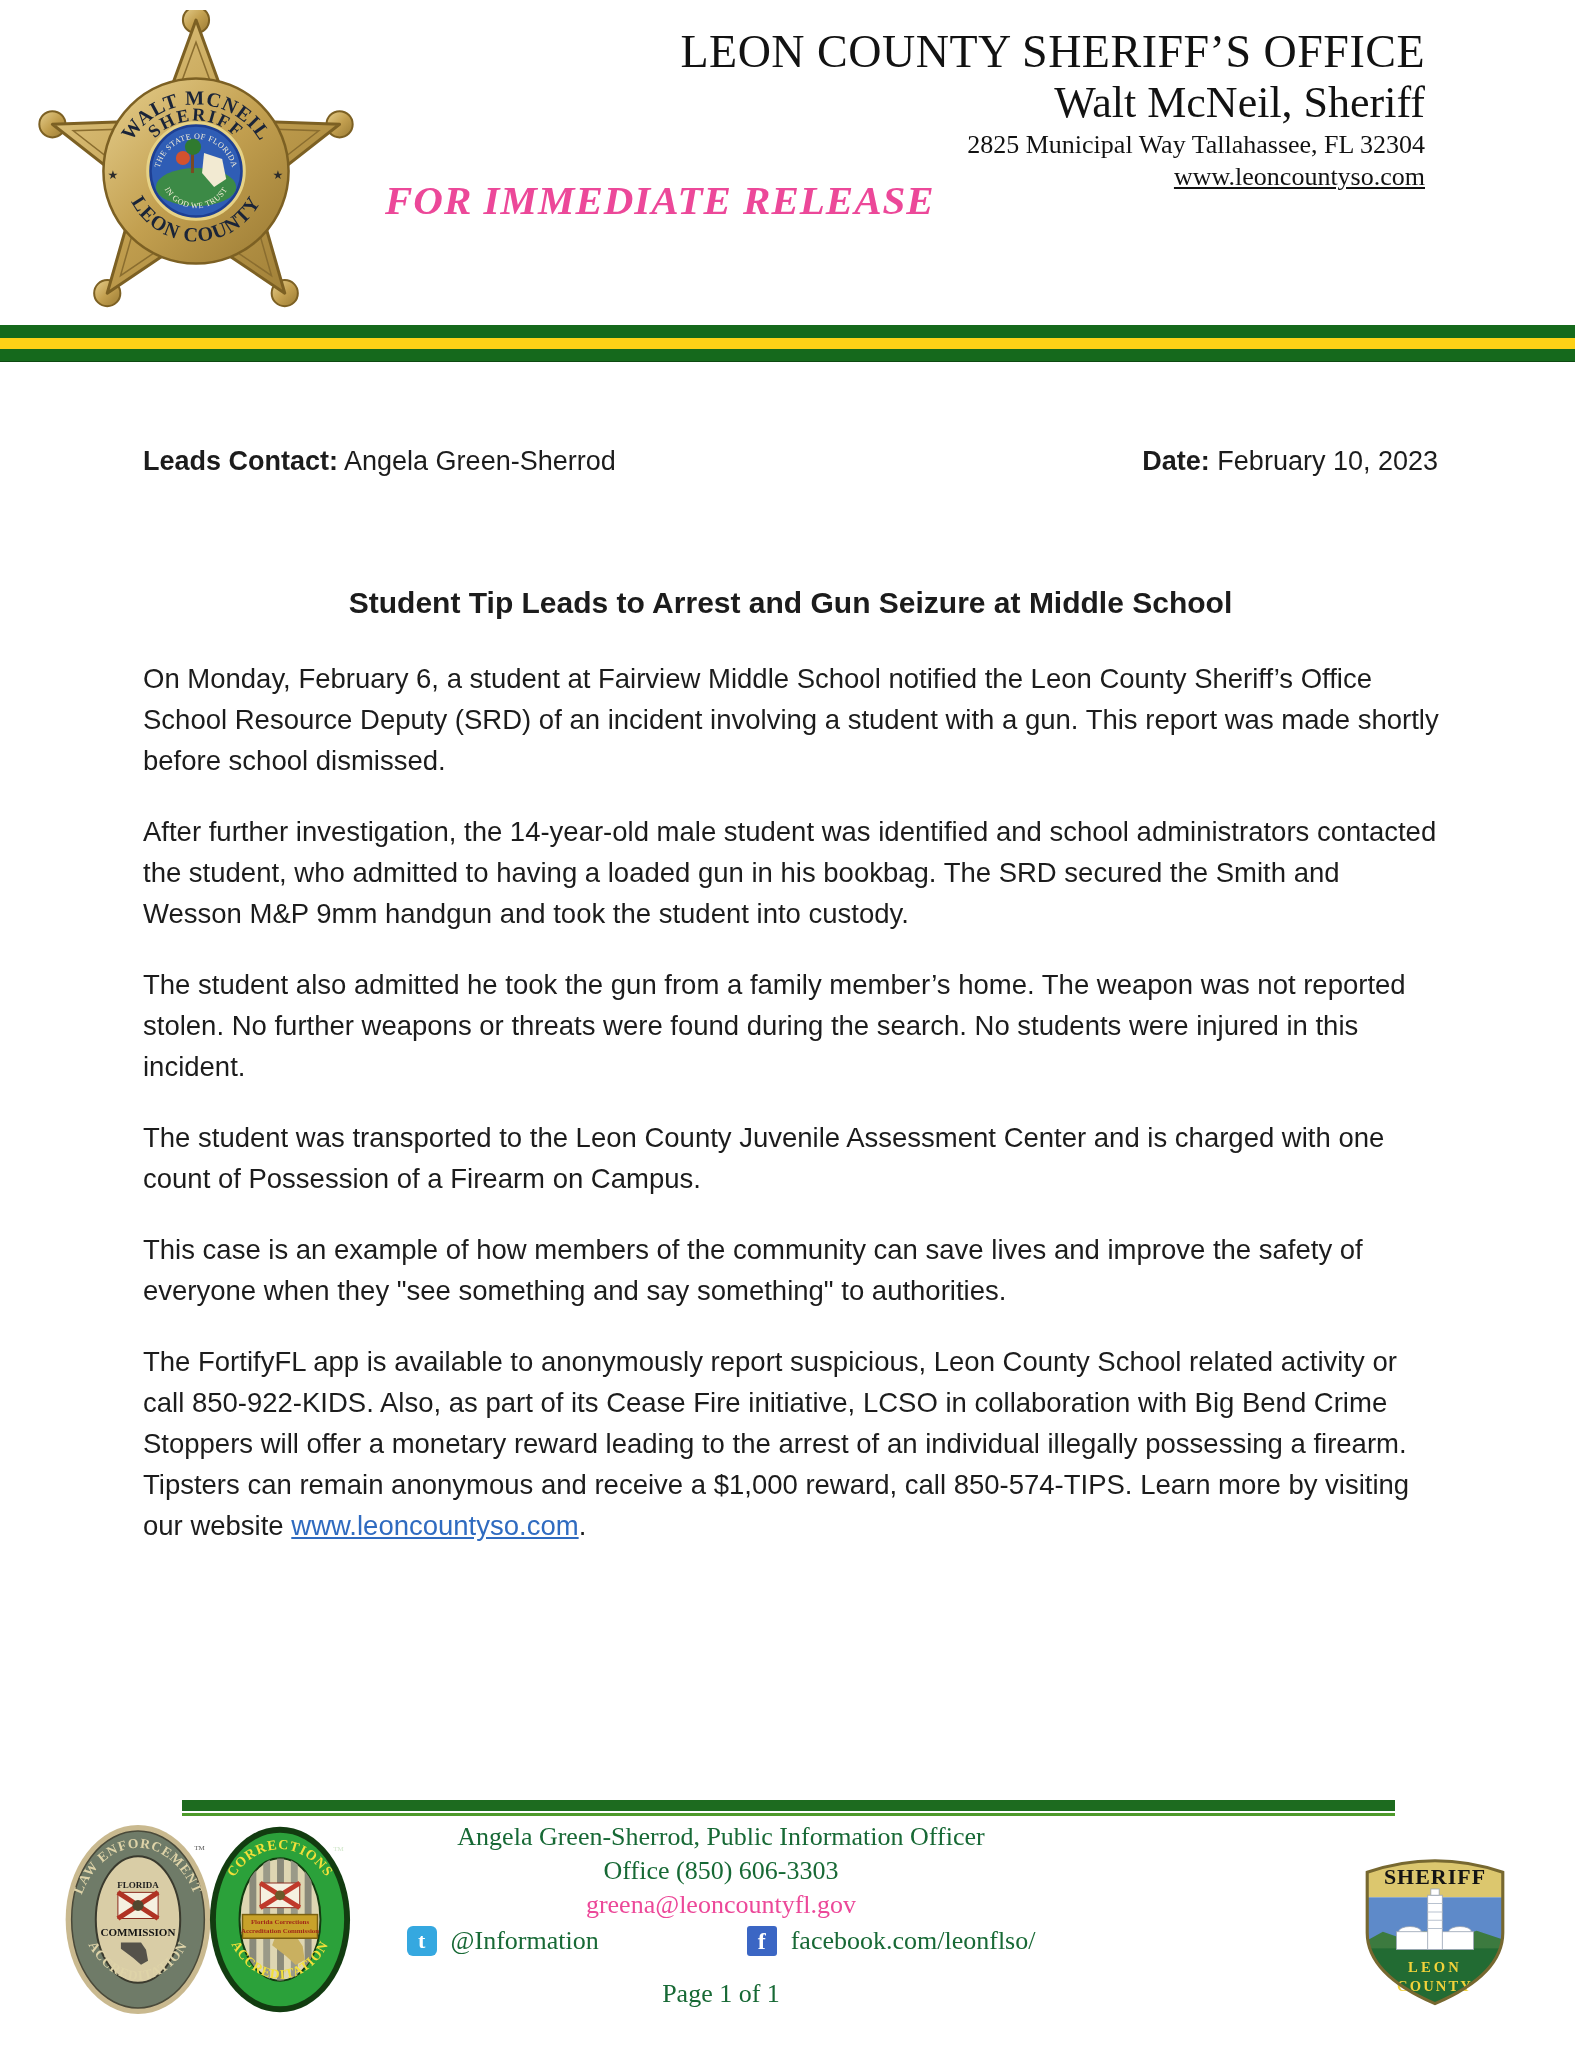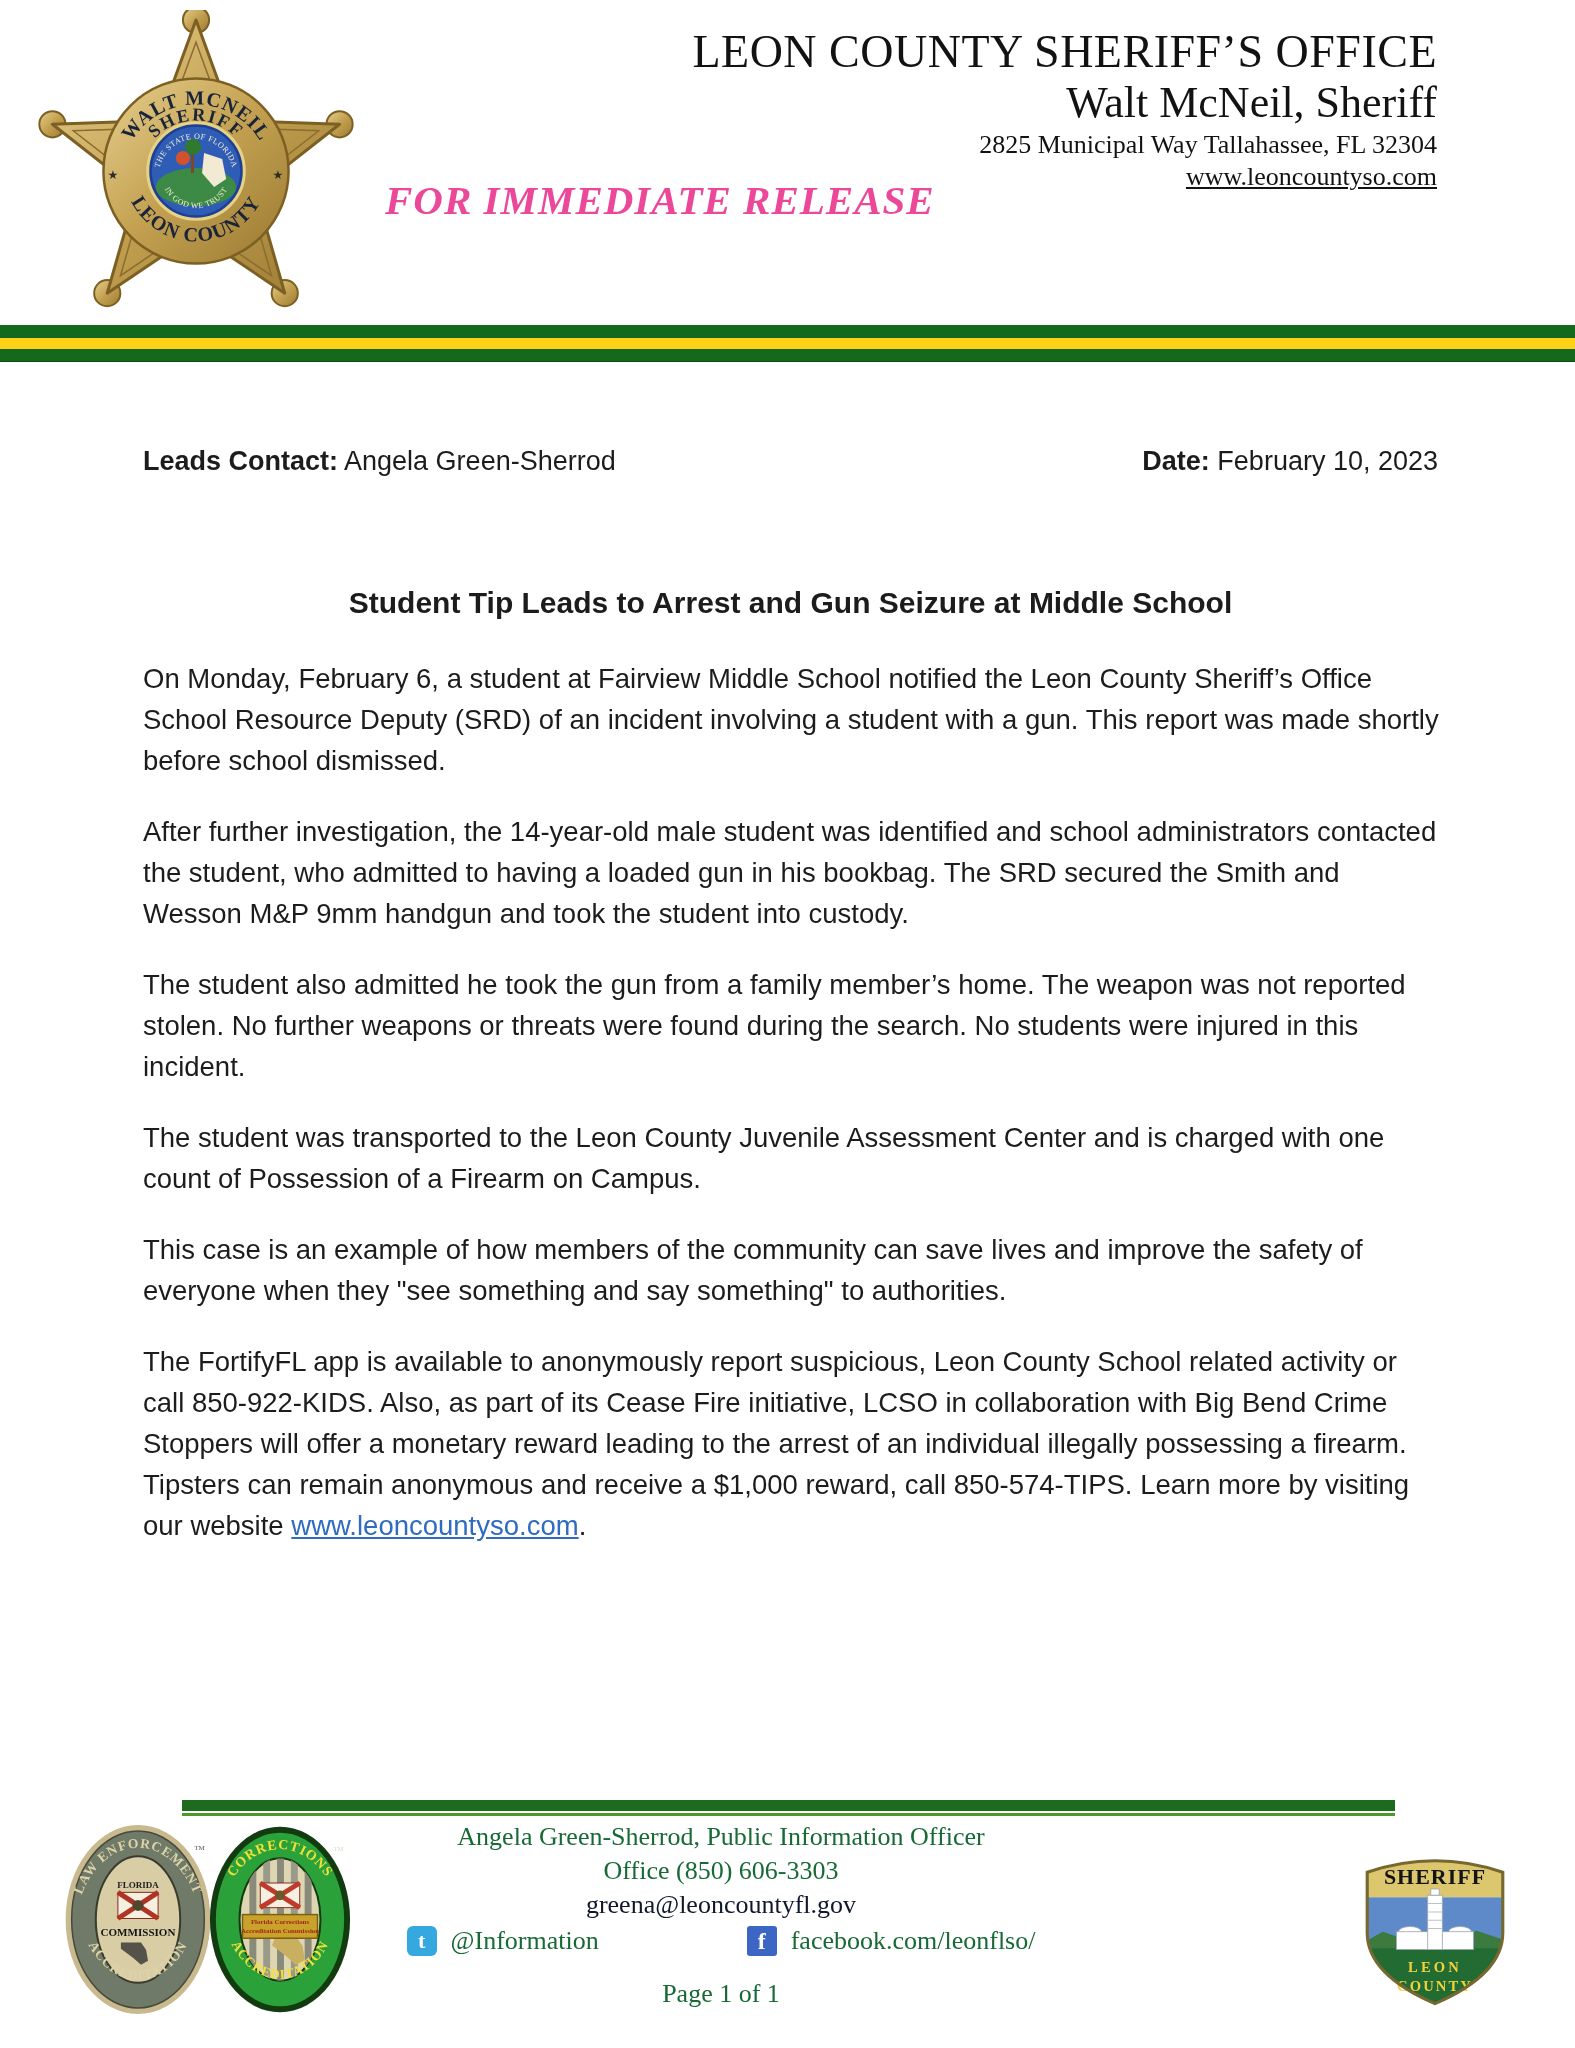--- a/index.html
+++ b/index.html
@@ -1,21 +1,21 @@
 <!DOCTYPE html>
 <html><head>
 <meta charset="utf-8">
 <style>
   html,body{margin:0;padding:0;background:#ffffff;}
   .page{position:relative;width:1575px;height:2048px;background:#ffffff;overflow:hidden;
         font-family:"Liberation Sans",sans-serif;color:#1c1c1c;}
 
   
   .star-badge{position:absolute;left:35px;top:10px;width:322px;height:322px;}
-  .header-block{position:absolute;top:26px;right:138px;width:950px;text-align:right;
+  .header-block{position:absolute;top:26px;right:150px;width:950px;text-align:right;
                 font-family:"Liberation Serif",serif;color:#121212;}
   .org-name{font-size:46px;line-height:52px;letter-spacing:.5px;white-space:nowrap;}
   .sheriff-name{font-size:44px;line-height:50px;}
   .hdr-address{font-size:26px;line-height:33px;}
   .hdr-site{font-size:26px;line-height:32px;text-decoration:underline;color:#121212;display:inline-block;}
   .release-banner{position:absolute;left:385px;top:176px;font-family:"Liberation Serif",serif;
                   font-style:italic;font-weight:bold;font-size:41px;color:#ec4899;letter-spacing:1px;white-space:nowrap;}
   .top-stripe{position:absolute;left:0;top:325px;width:100%;}
   .stripe-g1{height:13px;background:#15691c;}
   .stripe-y{height:11px;background:#fdd116;}
@@ -33,21 +33,21 @@
   .body-copy p{margin:0 0 30px 0;}
   .body-link{color:#2f6bc0;text-decoration:underline;}
 
   
   .footer-bar{position:absolute;left:182px;top:1800px;width:1213px;}
   .fbar-dark{height:11px;background:#1d6b1f;}
   .fbar-gap{height:2px;background:#ffffff;}
   .fbar-light{height:3px;background:#4d9a2a;}
   .footer-block{position:absolute;left:0;top:1820px;width:1442px;text-align:center;
                 font-family:"Liberation Serif",serif;color:#176935;font-size:26px;line-height:34px;}
-  .footer-email{color:#0f172a;}
+  .footer-email{color:#ec4899;}
   .social-row{display:flex;justify-content:center;align-items:center;gap:14px;margin-top:2px;}
   .social-spacer{width:120px;}
   .social-icon{display:inline-flex;align-items:center;justify-content:center;width:30px;height:30px;
                color:#ffffff;font-weight:bold;font-family:"Liberation Serif",serif;}
   .tw{background:#35a8e0;border-radius:6px;font-size:22px;}
   .fb{background:#3b66c4;border-radius:3px;font-size:24px;}
   .page-number{margin-top:19px;}
   .seal-law{position:absolute;left:62px;top:1822px;width:152px;height:196px;}
   .seal-corr{position:absolute;left:206px;top:1822px;width:148px;height:196px;}
   .shield{position:absolute;left:1362px;top:1843px;width:146px;height:167px;}

